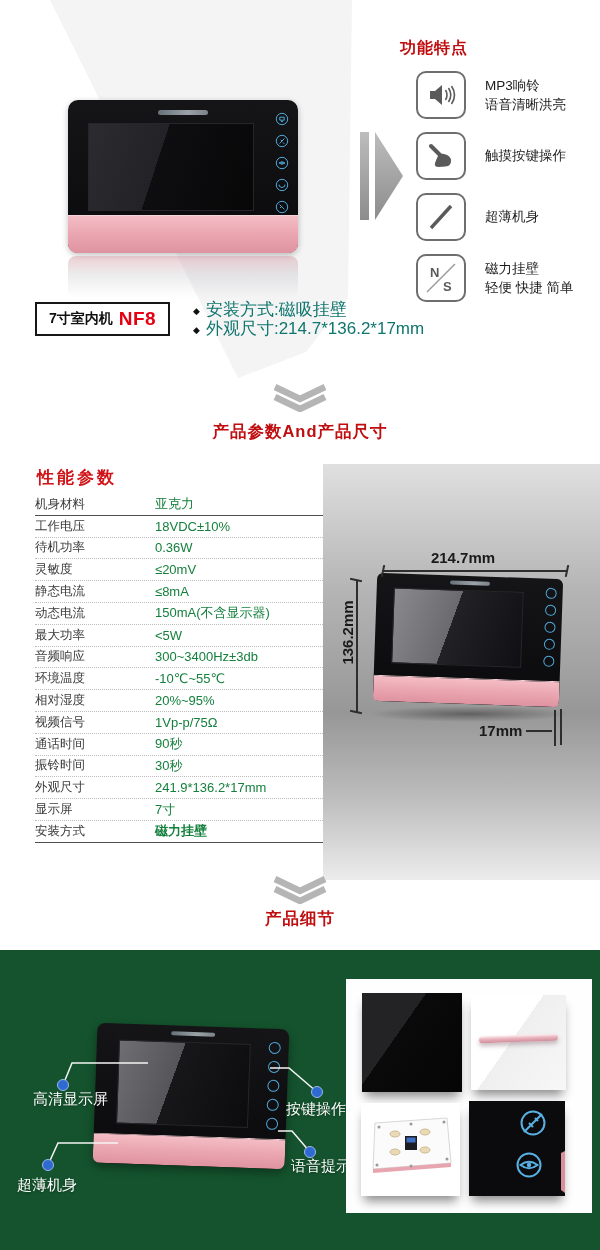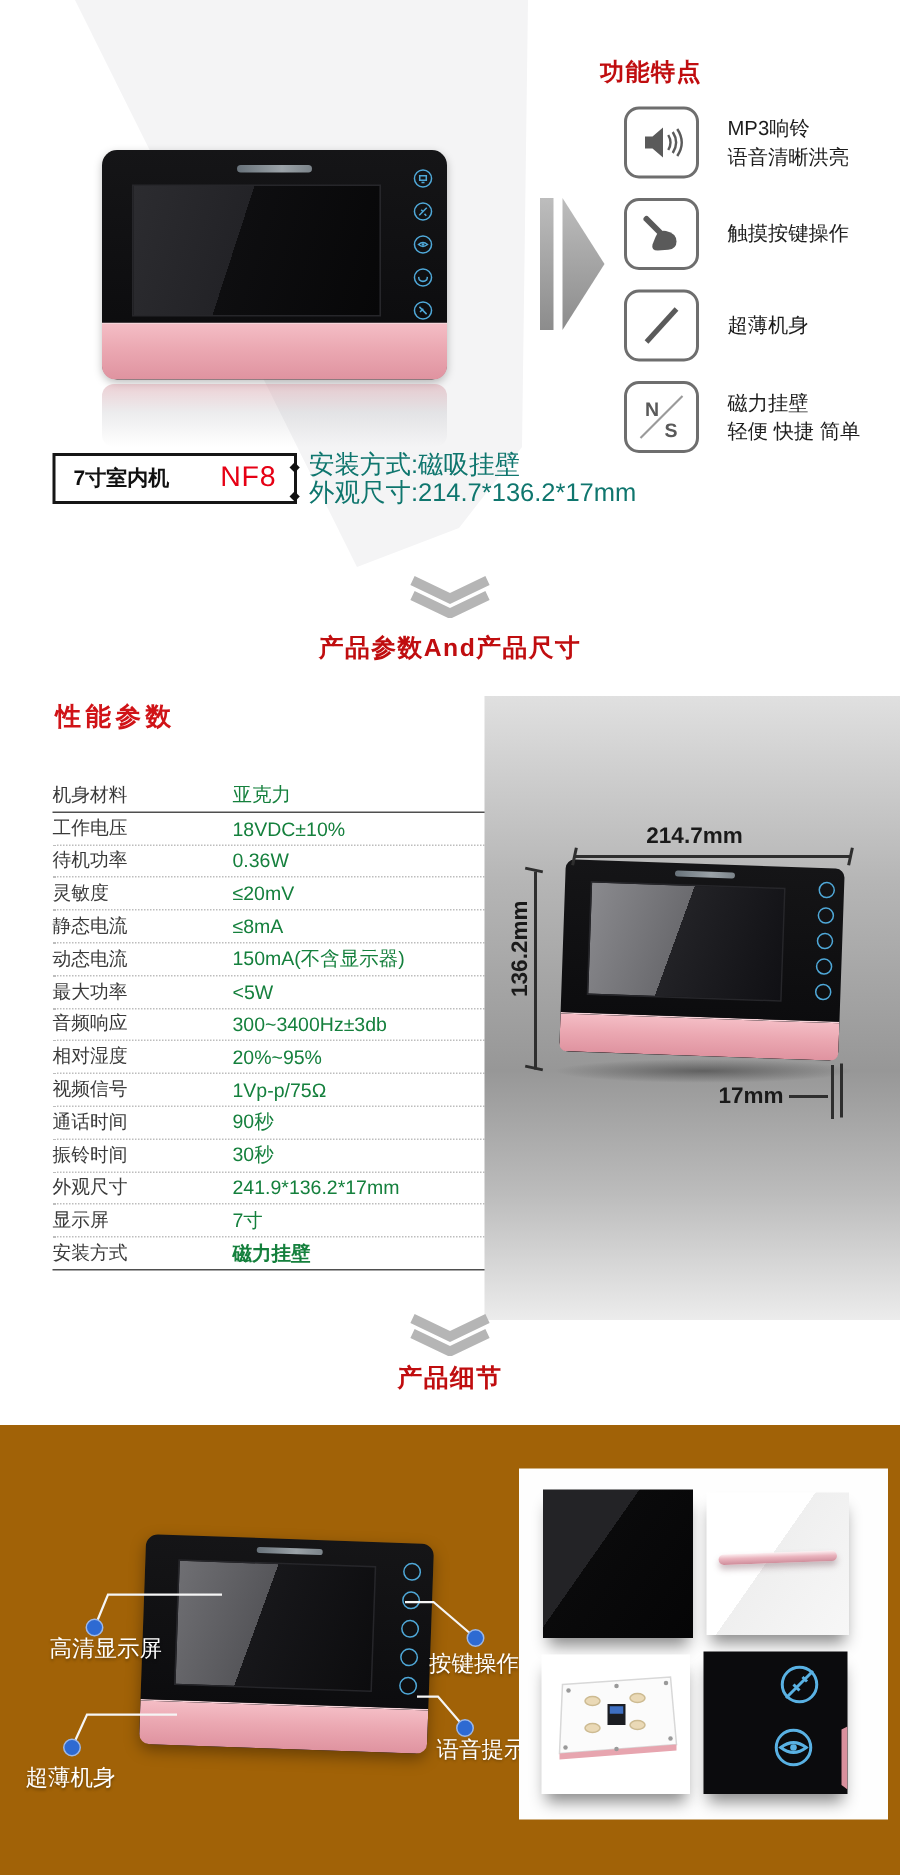--- a/index.html
+++ b/index.html
@@ -24,21 +24,21 @@
   .hero-keys { right:9px; top:12px; gap:8px; }
   .key { width:14px; height:14px; }
   .key svg { width:14px; height:14px; stroke:#4fa8d8; fill:none; stroke-width:1; }
   .hero-refl { position:absolute; left:68px; top:256px; width:230px; height:42px; border-radius:8px;
           background:linear-gradient(180deg,rgba(214,150,160,.45),rgba(150,150,158,.18) 45%,rgba(255,255,255,0)); }
 
   
   .model-box { position:absolute; left:35px; top:302px; height:34px; border:2px solid #161616; background:#fff;
           display:flex; align-items:center; padding:0 12px; gap:6px; }
   .model-label { font-size:14px; font-weight:bold; color:#111; }
-  .model-code { font-size:19px; font-weight:normal; color:#e60014; letter-spacing:.5px;margin-left:28px; }
+  .model-code { font-size:19px; font-weight:bold; color:#e60014; letter-spacing:.5px; }
   .hero-bullets { position:absolute; left:193px; top:301px; width:180px; }
   .bullet { font-size:17px; color:#0f766e; line-height:18px; white-space:nowrap; }
   .bullet::before { content:"◆"; font-size:9px; margin-right:6px; vertical-align:1px; color:#111; }
 
   
   .feat-title { position:absolute; left:400px; top:38px; width:200px; 
           font-size:16px; font-weight:bold; color:#c00d0f; letter-spacing:1px; }
   .feat-list { position:absolute; left:416px; top:71px; width:182px; }
   .feat-item { display:flex; align-items:center; height:48px; margin-bottom:13px; }
   .feat-icon { flex:0 0 50px; height:48px; border:2px solid #6e6e6e; border-radius:10px; background:#fff;
@@ -50,21 +50,21 @@
   .big-arrow { position:absolute; left:360px; top:130px; }
 
   
   .chev { position:absolute; left:272px; width:56px; height:28px; }
   .chev polyline { fill:none; stroke:#b5b5b5; stroke-width:6.5; }
   .divider-title { position:absolute; left:0; width:600px; text-align:center;
           font-size:16.5px; font-weight:bold; color:#c00d0f; letter-spacing:1px; }
 
   
   .specs-title { position:absolute; left:37px; top:466px; font-size:17px; font-weight:bold; color:#d01317; letter-spacing:3px; }
-  .specs { position:absolute; left:35px; top:520px; width:296px; }
+  .specs { position:absolute; left:35px; top:494px; width:296px; }
   .srow { display:flex; align-items:center; height:21.8px; border-bottom:1px dotted #bdbdbd; }
   .srow:first-child, .srow:last-child { border-bottom:1px solid #4f4f4f; }
   .srow .lab { flex:0 0 120px; font-size:12.5px; color:#3a3a3a; }
   .srow .val { flex:1; font-size:13px; color:#15803d; }
   .srow:last-child .val { font-weight:bold; }
 
   
   .dim-panel { position:absolute; left:323px; top:464px; width:277px; height:416px;
           background:linear-gradient(180deg,#e0e0e0 0%,#b5b5b5 30%,#979797 60%,#bcbcbc 80%,#ececec 100%); }
   .mini-dev { left:52px; top:112px; width:186px; height:128px; border-radius:6px; transform:rotate(2deg); }
@@ -85,21 +85,21 @@
   .dim-h-line { left:33px; top:117px; width:2px; height:132px; }
   .dim-d-line { left:203px; top:266px; width:26px; height:2px; }
   .tick { position:absolute; background:#2e2e2e; }
   .tick-v { width:2px; height:12px; transform:rotate(12deg); }
   .tick-h { width:12px; height:2px; transform:rotate(12deg); }
   .t1 { left:59px; top:101px; } .t2 { left:243px; top:101px; }
   .t3 { left:27px; top:115px; } .t4 { left:27px; top:247px; }
   .tk17 { width:2px; height:36px; } .t5 { left:231px; top:246px; } .t6 { left:237px; top:245px; }
 
   
-  .photo { position:absolute; left:0; top:950px; width:600px; height:300px; background:#a16207; }
+  .photo { position:absolute; left:0; top:950px; width:600px; height:300px; background:#14532d; }
   .photo-dev { left:95px; top:76px; width:192px; height:140px; border-radius:8px; transform:rotate(2deg);
           box-shadow:0 4px 10px rgba(0,0,0,.35); }
   .photo-scr { left:22px; top:16px; width:132px; height:84px;
           background:linear-gradient(108deg,#6f6f73 0%,#56565a 42%,#17171a 42%,#0c0c0e 100%); }
   .photo-strip { height:30px; border-radius:0 0 7px 7px; }
   .photo-keys { right:8px; top:13px; gap:7px; }
   .pkey { width:12px; height:12px; border:1px solid #4fa8d8; border-radius:50%; }
   .photo-logo { width:44px; height:4px; top:6px; }
   .callout-svg { position:absolute; left:0; top:0; }
   .callout { position:absolute; color:#fff; font-size:15px; white-space:nowrap; text-shadow:0 1px 2px rgba(0,0,0,.35); }
@@ -264,20 +264,24 @@
       </div>
     <div class="srow">
         <span class="lab">最大功率</span>
         <span class="val">&lt;5W</span>
       </div>
     <div class="srow">
         <span class="lab">音频响应</span>
         <span class="val">300~3400Hz±3db</span>
       </div>
     <div class="srow">
+        <span class="lab">环境温度</span>
+        <span class="val">-10℃~55℃</span>
+      </div>
+    <div class="srow">
         <span class="lab">相对湿度</span>
         <span class="val">20%~95%</span>
       </div>
     <div class="srow">
         <span class="lab">视频信号</span>
         <span class="val">1Vp-p/75Ω</span>
       </div>
     <div class="srow">
         <span class="lab">通话时间</span>
         <span class="val">90秒</span>

